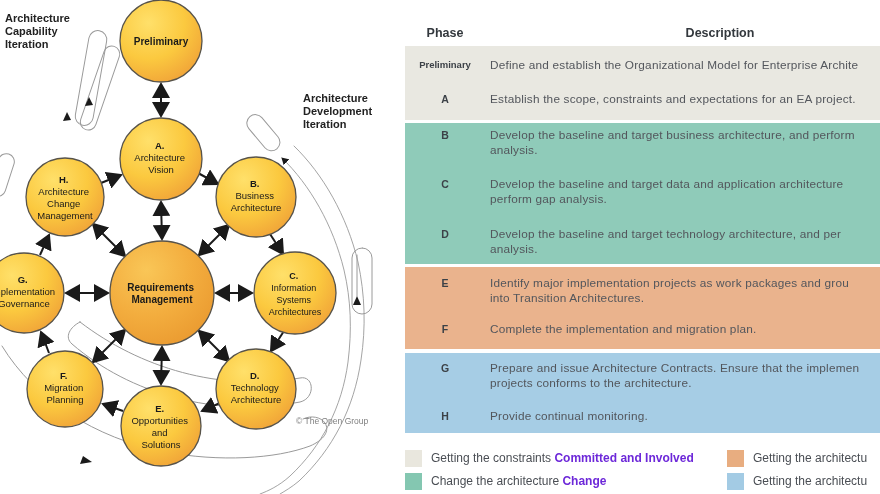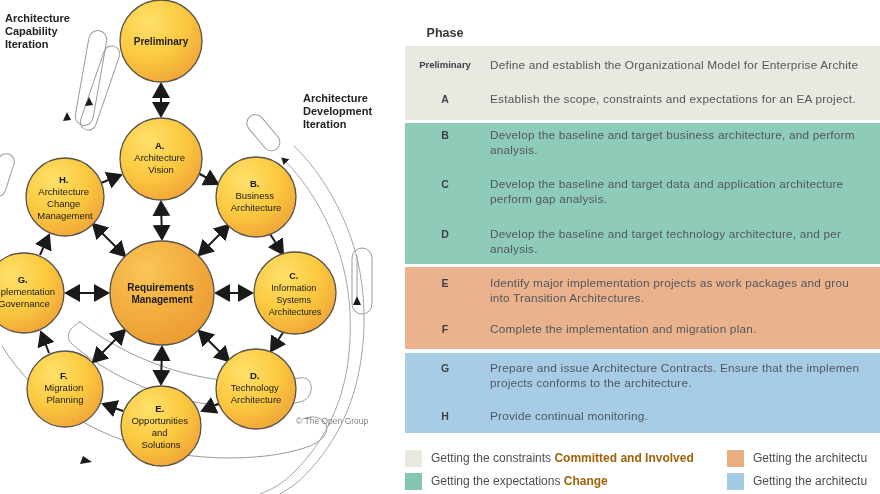--- a/index.html
+++ b/index.html
@@ -25,21 +25,21 @@
          font-weight:bold;font-size:10.5px;color:#3c4147;}
   .pcell.small{font-size:9.5px;}
   .dcell{position:absolute;left:85px;top:-1px;width:520px;
          font-size:11.8px;color:#53565c;letter-spacing:0.2px;}
   .dcell div{white-space:nowrap;line-height:14.5px;}
   
   .legend-item{position:absolute;height:17px;}
   .legend-swatch{position:absolute;left:0;top:0;width:17px;height:17px;}
   .legend-text{position:absolute;left:26px;top:0;line-height:17px;white-space:nowrap;
                font-size:12px;color:#4a4e54;}
-  .legend-text b{color:#a16207;}
+  .legend-text b{color:#6d28d9;}
 </style>
 </head>
 <body>
 
 <div id="adm-diagram">
 <svg width="400" height="494" viewBox="0 0 400 494" xmlns="http://www.w3.org/2000/svg">
   <defs>
     <radialGradient id="gY" cx="35%" cy="28%" r="80%">
       <stop offset="0%" stop-color="#ffe06a"></stop>
       <stop offset="55%" stop-color="#fbc93f"></stop>
@@ -183,20 +183,21 @@
 </div>
 
 <div id="phase-table">
 
   <div class="block block-committed" style="top:46px;height:74px;"></div>
   <div class="block block-right" style="top:123px;height:141px;"></div>
   <div class="block block-realized" style="top:267px;height:82px;"></div>
   <div class="block block-governed" style="top:353px;height:80px;"></div>
 
   <div class="hdr hdr-phase">Phase</div>
+  <div class="hdr hdr-desc">Description</div>
 
   <div class="trow" style="top:59px;">
     <div class="pcell small">Preliminary</div>
     <div class="dcell">
         <div>Define and establish the Organizational Model for Enterprise Archite</div>
         <div></div>
       </div>
   </div>
   <div class="trow" style="top:93px;">
     <div class="pcell">A</div>
@@ -254,21 +255,21 @@
         <div></div>
       </div>
   </div>
 
   <div class="legend-item" style="left:0;top:450px;">
     <div class="legend-swatch" style="background:#e9e7de;"></div>
     <div class="legend-text"><span>Getting the constraints </span><b>Committed and Involved</b></div>
   </div>
   <div class="legend-item" style="left:0;top:473px;">
     <div class="legend-swatch" style="background:#84c7b1;"></div>
-    <div class="legend-text"><span>Getting the expectations </span><b>Change</b></div>
+    <div class="legend-text"><span>Change the architecture </span><b>Change</b></div>
   </div>
   <div class="legend-item" style="left:322px;top:450px;">
     <div class="legend-swatch" style="background:#e8ad80;"></div>
     <div class="legend-text"><span>Getting the architectu</span><b></b></div>
   </div>
   <div class="legend-item" style="left:322px;top:473px;">
     <div class="legend-swatch" style="background:#a3cbe4;"></div>
     <div class="legend-text"><span>Getting the architectu</span><b></b></div>
   </div>
 

